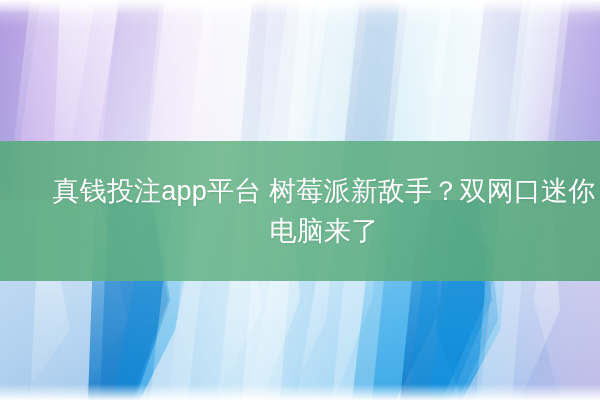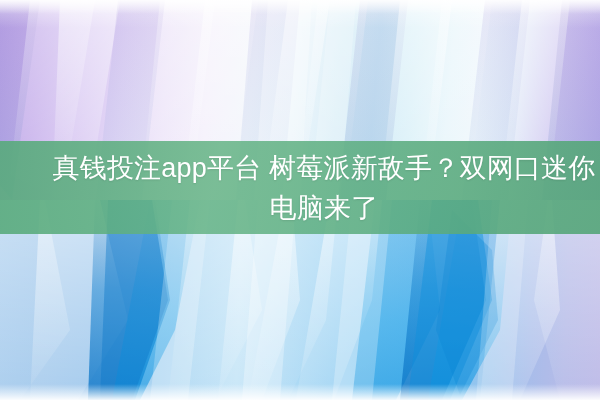--- a/index.html
+++ b/index.html
@@ -101,21 +101,21 @@
     color:rgba(255,255,255,0.55);
     text-shadow:0 0 3px rgba(255,255,255,0.6);
     pointer-events:none;
   }
 
   
   .banner {
     position:absolute;
     left:0; right:0;
     top:141px;
-    height:93px;
+    height:140px;
     background:
       linear-gradient(100deg,
         rgba(88,170,124,0.90)  0%,
         rgba(93,174,127,0.88) 18%,
         rgba(102,180,134,0.86) 36%,
         rgba(96,176,131,0.87) 52%,
         rgba(92,172,128,0.89) 70%,
         rgba(88,168,124,0.90) 86%,
         rgba(86,166,122,0.91) 100%);
     display:flex;

